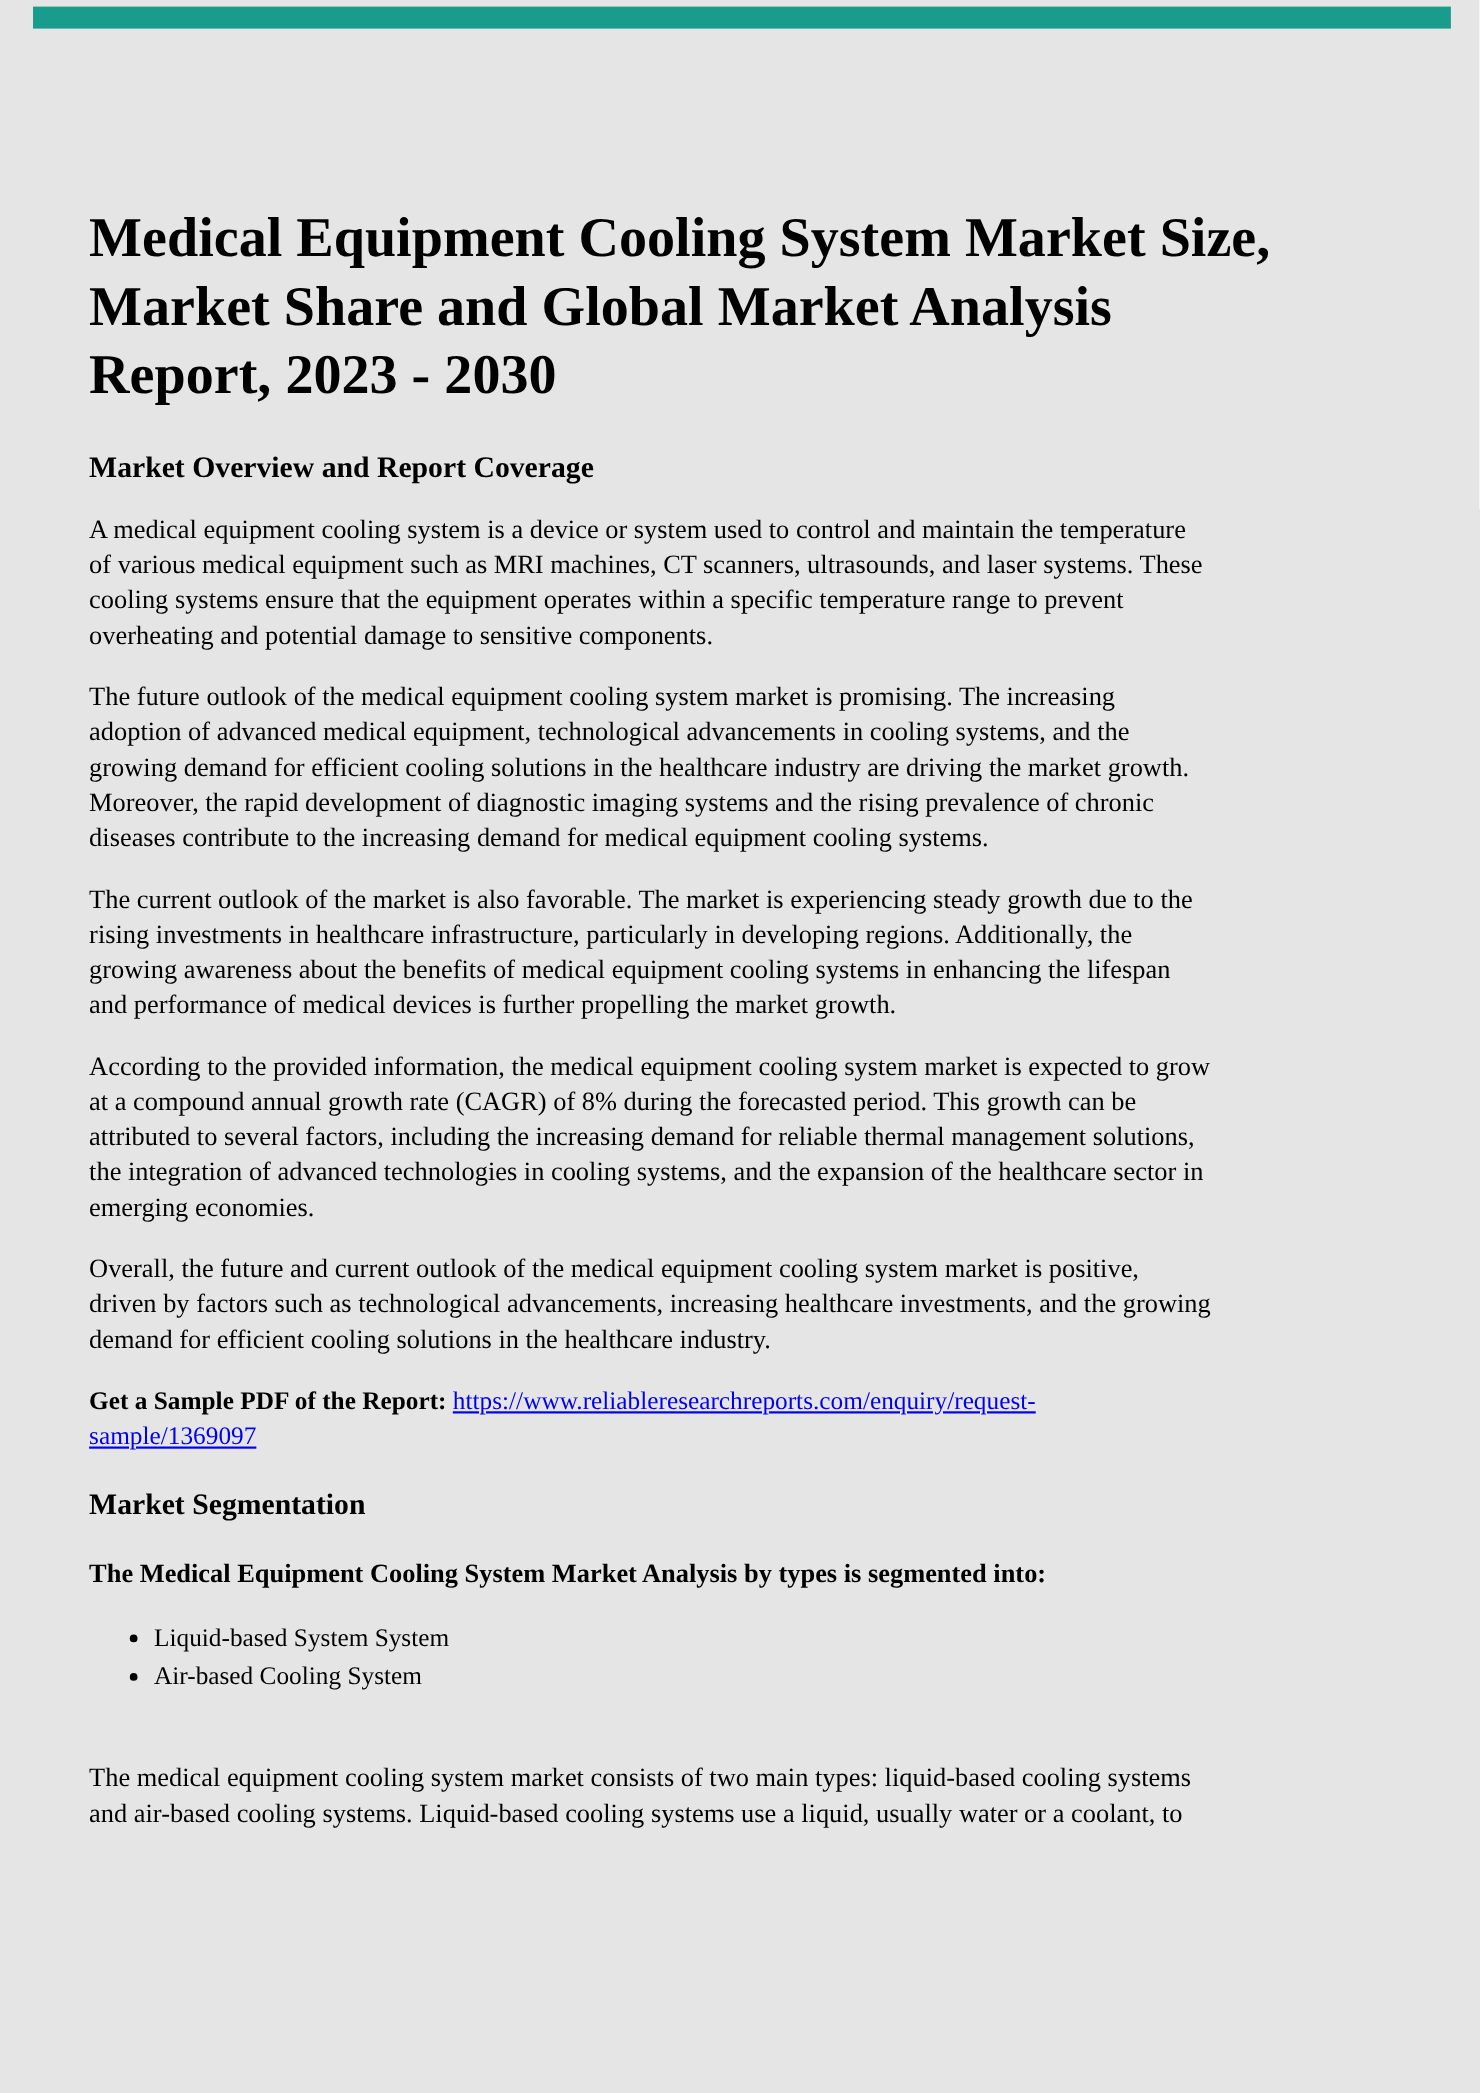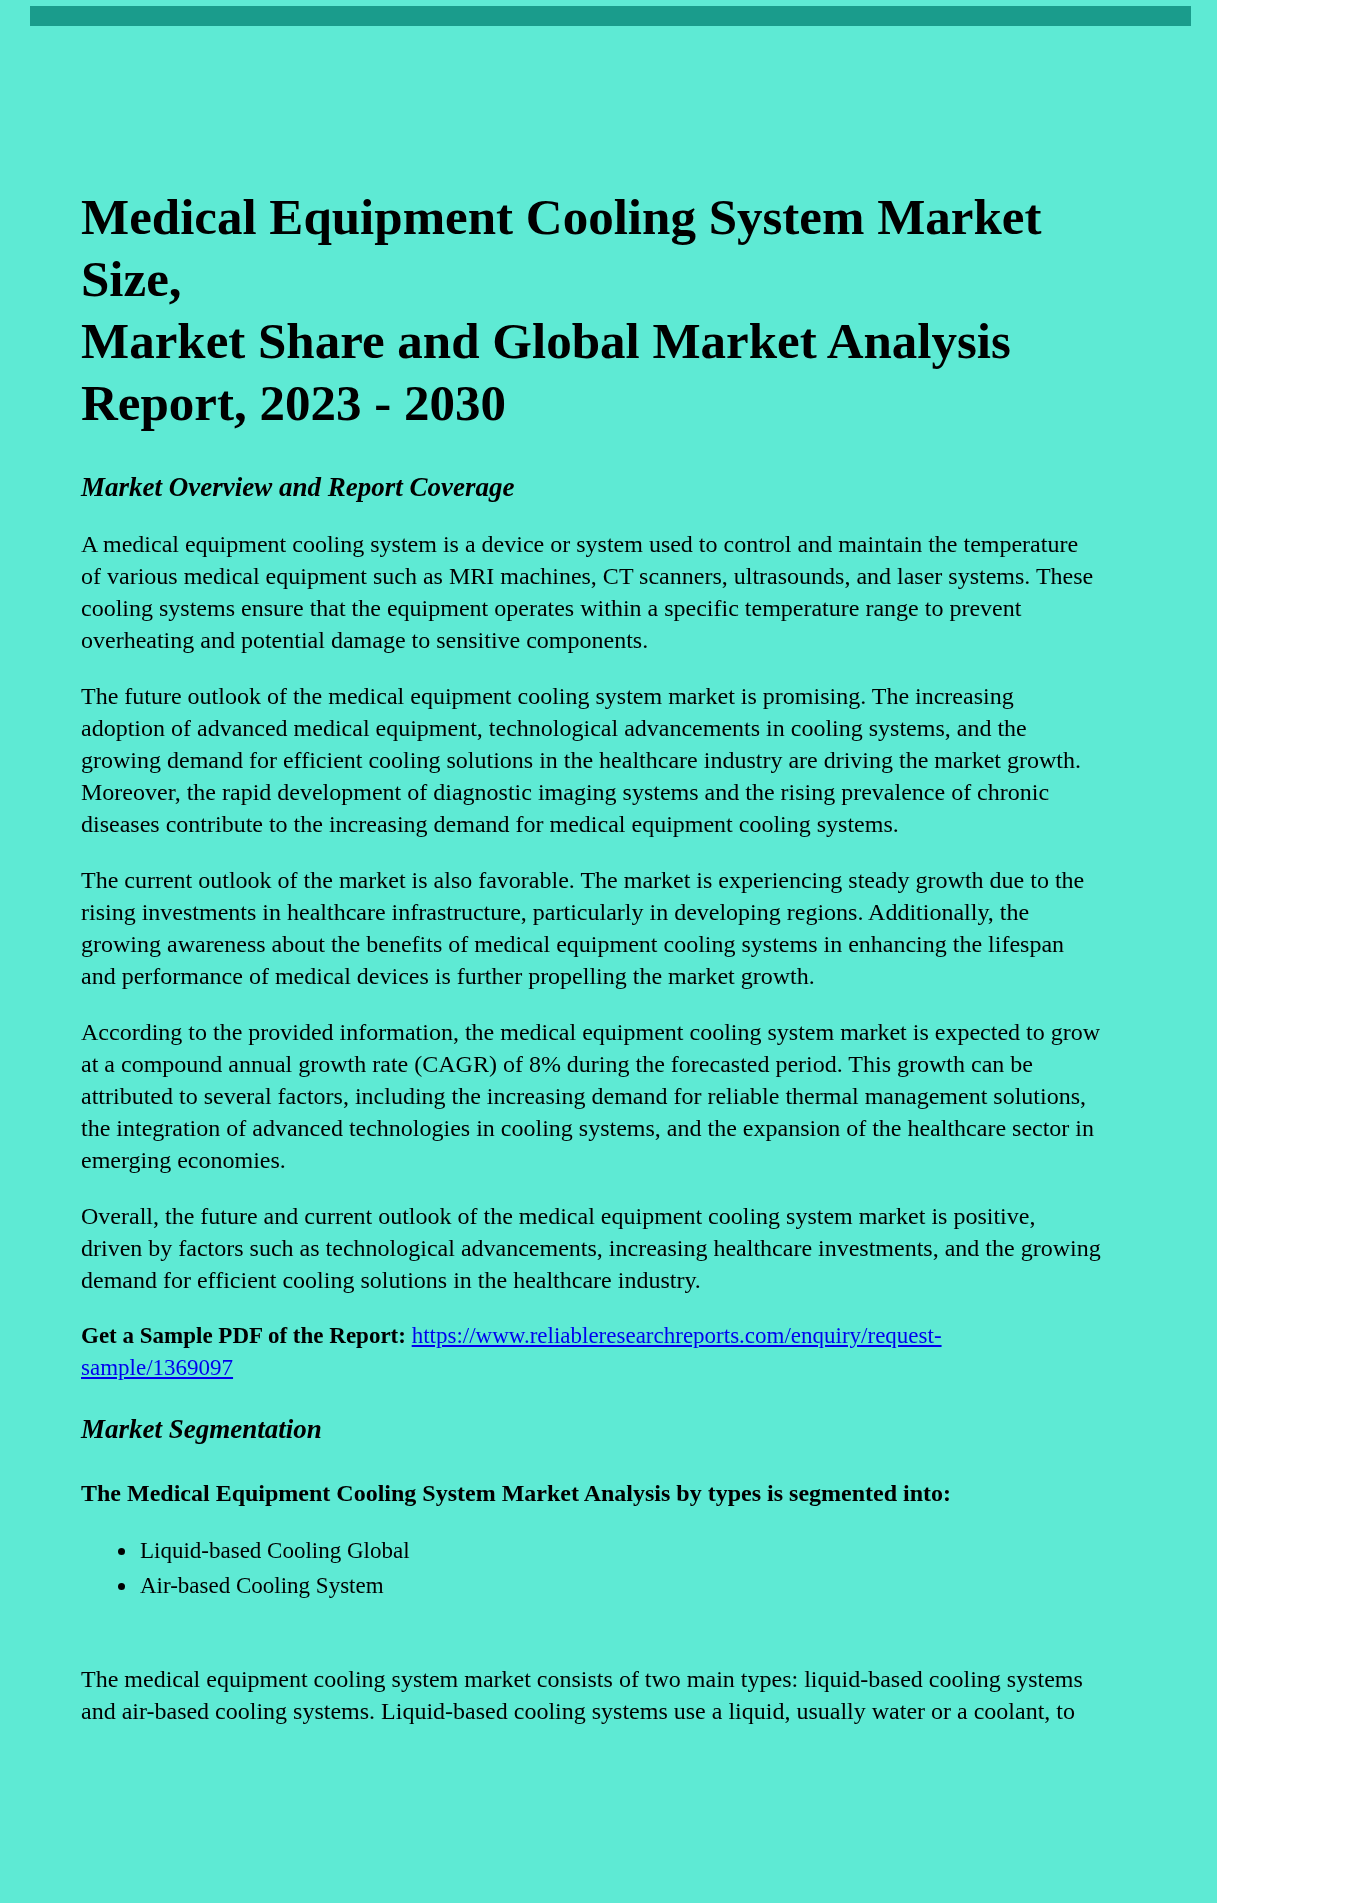--- a/index.html
+++ b/index.html
@@ -2,23 +2,23 @@
 <html><head>
 <meta charset="utf-8">
 <style>
   html, body {
     margin: 0;
     padding: 0;
     background: #ffffff;
   }
   .page {
     position: relative;
-    width: 1217px;
+    width: 1345px;
     height: 1903px;
-    background: #5eead4;
+    background: #e5e5e5;
     overflow: hidden;
     font-family: "Liberation Serif", serif;
     color: #000000;
   }
   .top-bar {
     position: absolute;
     top: 6px;
     left: 30px;
     right: 26px;
     height: 20px;
@@ -32,21 +32,20 @@
     font-size: 51px;
     line-height: 62px;
     font-weight: bold;
     white-space: pre-line;
   }
   h2.section-heading {
     margin: 36px 0 0 0;
     font-size: 27px;
     line-height: 34px;
     font-weight: bold;
-    font-style: italic;
   }
   h2.segmentation-heading {
     margin-top: 28px;
   }
   p.body-para {
     margin: 24px 0 0 0;
     font-size: 24px;
     line-height: 32px;
     white-space: pre-line;
   }
@@ -121,20 +120,20 @@
       <strong>Get a Sample PDF of the Report:</strong>
       <a class="sample-link" href="#">https://www.reliableresearchreports.com/enquiry/request-
 sample/1369097</a>
     </p>
 
     <h2 class="section-heading segmentation-heading">Market Segmentation</h2>
 
     <p class="body-para intro-bold">The Medical Equipment Cooling System Market Analysis by types is segmented into:</p>
 
     <ul class="type-list">
-      <li>Liquid-based Cooling Global</li>
+      <li>Liquid-based System System</li>
       <li>Air-based Cooling System</li>
     </ul>
 
     <p class="body-para closing-para">The medical equipment cooling system market consists of two main types: liquid-based cooling systems
 and air-based cooling systems. Liquid-based cooling systems use a liquid, usually water or a coolant, to</p>
   </div>
 </div>
 
 </body></html>

